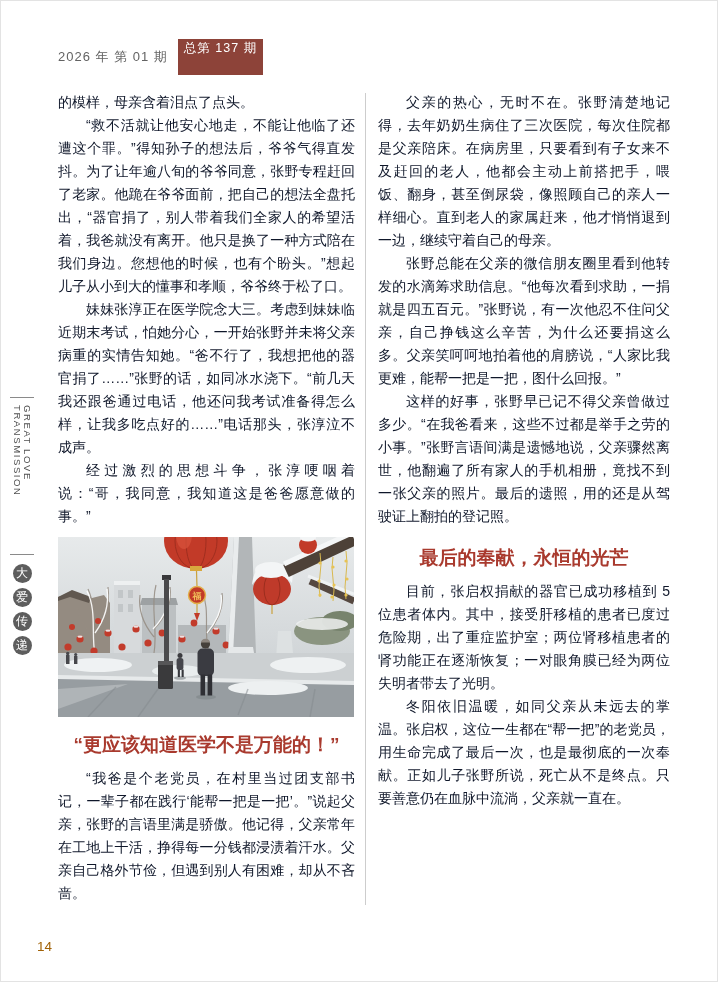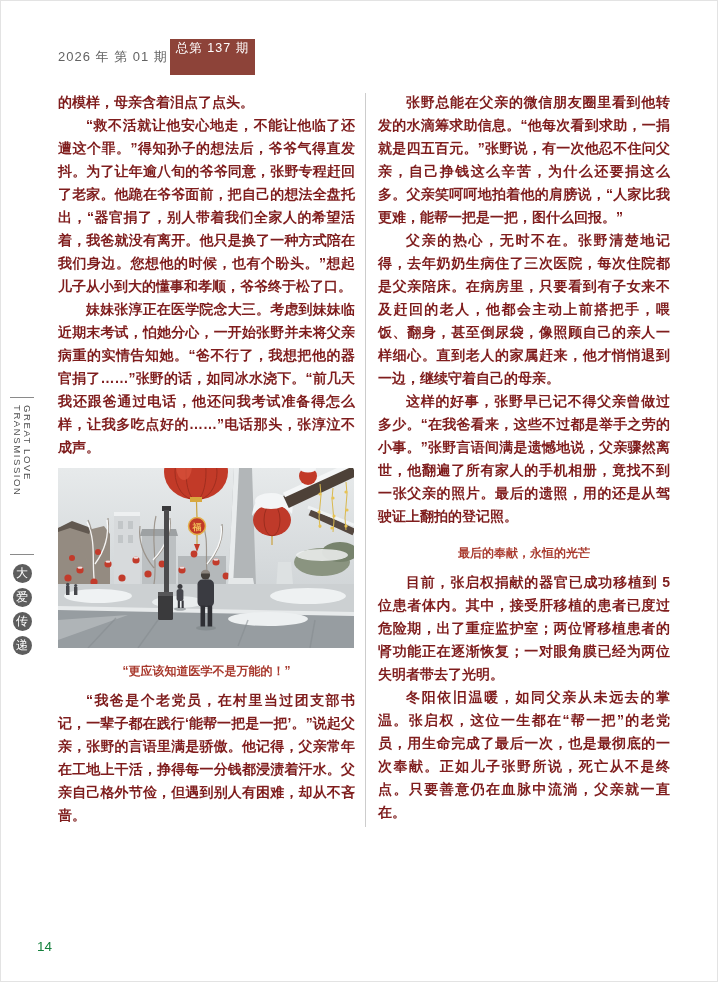--- a/index.html
+++ b/index.html
@@ -8,21 +8,21 @@
     width:718px; height:982px;
     background:#ffffff;
     box-sizing:border-box;
     border:1px solid #e3e3e3;
     font-family:"Liberation Sans", sans-serif;
     overflow:hidden;
   }
   
   .header {
     position:absolute; top:38px; left:57px;
-    display:flex; align-items:center; gap:2px;
+    display:flex; align-items:center; gap:10px;
   }
   .issue-text { font-size:13px; color:#636363; letter-spacing:1px; }
   .issue-badge {
     background:var(--badge-bg,#8d4339); color:#fff;
     font-size:12.5px; letter-spacing:1px;
     padding:1px 6px 18px 6px;
   }
   
   .sidebar {
     position:absolute; left:7px; top:396px; width:28px;
@@ -43,39 +43,39 @@
   
   .content {
     position:absolute; top:90px; left:57px; width:612px;
     display:flex;
   }
   .col-left  { width:297px; }
   .column-divider { width:1px; background:#cdcdcd; margin:2px 12px 0 10px; }
   .col-right { width:292px; }
   p.body-par {
     margin:0; font-size:14px; line-height:23px;
-    color:#7f1d1d; text-align:justify; text-indent:2em;font-weight:bold;
+    color:#0f172a; text-align:justify; text-indent:2em;
   }
   p.continued { text-indent:0; }
   .figure { margin:9px 0 7px 0; line-height:0; }
   .photo-svg text { font-family:"DejaVu Sans", sans-serif; font-weight:bold; }
   .caption {
     font-family:"Liberation Serif", serif;
     font-size:13px; line-height:21px; color:#2e2e2e;
     text-align:center; padding:0 4px; margin:2px 0 0 0;
   }
   .section-heading {
     margin:15px 0 9px 0; text-align:center;
-    font-size:12px; font-weight:bold;
+    font-size:19px; font-weight:bold;
     color:var(--accent-red,#a93a2e);
   }
   .col-right .section-heading { margin:17px 0 9px 0; }
   .page-num {
     position:absolute; left:36px; top:938px;
-    font-size:13.5px; color:#15803d;
+    font-size:13.5px; color:#a16207;
   }
 </style>
 </head>
 <body>
 
 <div class="page">
 
   <div class="header">
     <span class="issue-text">2026 年 第 01 期</span>
     <span class="issue-badge">总第 137 期</span>
@@ -92,20 +92,21 @@
       <div class="seal">递</div>
     </div>
   </div>
 
   <div class="content">
 
     <div class="col-left">
       <p class="body-par continued">的模样，母亲含着泪点了点头。</p>
       <p class="body-par">“救不活就让他安心地走，不能让他临了还遭这个罪。”得知孙子的想法后，爷爷气得直发抖。为了让年逾八旬的爷爷同意，张野专程赶回了老家。他跪在爷爷面前，把自己的想法全盘托出，“器官捐了，别人带着我们全家人的希望活着，我爸就没有离开。他只是换了一种方式陪在我们身边。您想他的时候，也有个盼头。”想起儿子从小到大的懂事和孝顺，爷爷终于松了口。</p>
       <p class="body-par">妹妹张淳正在医学院念大三。考虑到妹妹临近期末考试，怕她分心，一开始张野并未将父亲病重的实情告知她。“爸不行了，我想把他的器官捐了……”张野的话，如同冰水浇下。“前几天我还跟爸通过电话，他还问我考试准备得怎么样，让我多吃点好的……”电话那头，张淳泣不成声。</p>
+      <p class="body-par">经过激烈的思想斗争，张淳哽咽着说：“哥，我同意，我知道这是爸爸愿意做的事。”</p>
 
       <div class="figure">
         <svg class="photo-svg" viewBox="0 0 296 180" width="296" height="180" preserveAspectRatio="none">
           <defs>
             <linearGradient id="sky" x1="0" y1="0" x2="0" y2="1">
               <stop offset="0" stop-color="#e7eaeb"></stop>
               <stop offset="1" stop-color="#c6cbce"></stop>
             </linearGradient>
           </defs>
           <rect width="296" height="180" fill="url(#sky)"></rect>
@@ -276,22 +277,22 @@
 
 
       <h2 class="section-heading">“更应该知道医学不是万能的！”</h2>
 
       <p class="body-par">“我爸是个老党员，在村里当过团支部书记，一辈子都在践行‘能帮一把是一把’。”说起父亲，张野的言语里满是骄傲。他记得，父亲常年在工地上干活，挣得每一分钱都浸渍着汗水。父亲自己格外节俭，但遇到别人有困难，却从不吝啬。</p>
     </div>
 
     <div class="column-divider"></div>
 
     <div class="col-right">
+      <p class="body-par">父亲的热心，无时不在。张野清楚地记得，去年奶奶生病住了三次医院，每次住院都是父亲陪床。在病房里，只要看到有子女来不及赶回的老人，他都会主动上前搭把手，喂饭、翻身，甚至倒尿袋，像照顾自己的亲人一样细心。直到老人的家属赶来，他才悄悄退到一边，继续守着自己的母亲。</p>
       <p class="body-par">张野总能在父亲的微信朋友圈里看到他转发的水滴筹求助信息。“他每次看到求助，一捐就是四五百元。”张野说，有一次他忍不住问父亲，自己挣钱这么辛苦，为什么还要捐这么多。父亲笑呵呵地拍着他的肩膀说，“人家比我更难，能帮一把是一把，图什么回报。”</p>
-      <p class="body-par">父亲的热心，无时不在。张野清楚地记得，去年奶奶生病住了三次医院，每次住院都是父亲陪床。在病房里，只要看到有子女来不及赶回的老人，他都会主动上前搭把手，喂饭、翻身，甚至倒尿袋，像照顾自己的亲人一样细心。直到老人的家属赶来，他才悄悄退到一边，继续守着自己的母亲。</p>
       <p class="body-par">这样的好事，张野早已记不得父亲曾做过多少。“在我爸看来，这些不过都是举手之劳的小事。”张野言语间满是遗憾地说，父亲骤然离世，他翻遍了所有家人的手机相册，竟找不到一张父亲的照片。最后的遗照，用的还是从驾驶证上翻拍的登记照。</p>
 
       <h2 class="section-heading">最后的奉献，永恒的光芒</h2>
 
       <p class="body-par">目前，张启权捐献的器官已成功移植到 5 位患者体内。其中，接受肝移植的患者已度过危险期，出了重症监护室；两位肾移植患者的肾功能正在逐渐恢复；一对眼角膜已经为两位失明者带去了光明。</p>
       <p class="body-par">冬阳依旧温暖，如同父亲从未远去的掌温。张启权，这位一生都在“帮一把”的老党员，用生命完成了最后一次，也是最彻底的一次奉献。正如儿子张野所说，死亡从不是终点。只要善意仍在血脉中流淌，父亲就一直在。</p>
 
     </div>
   </div>
 

